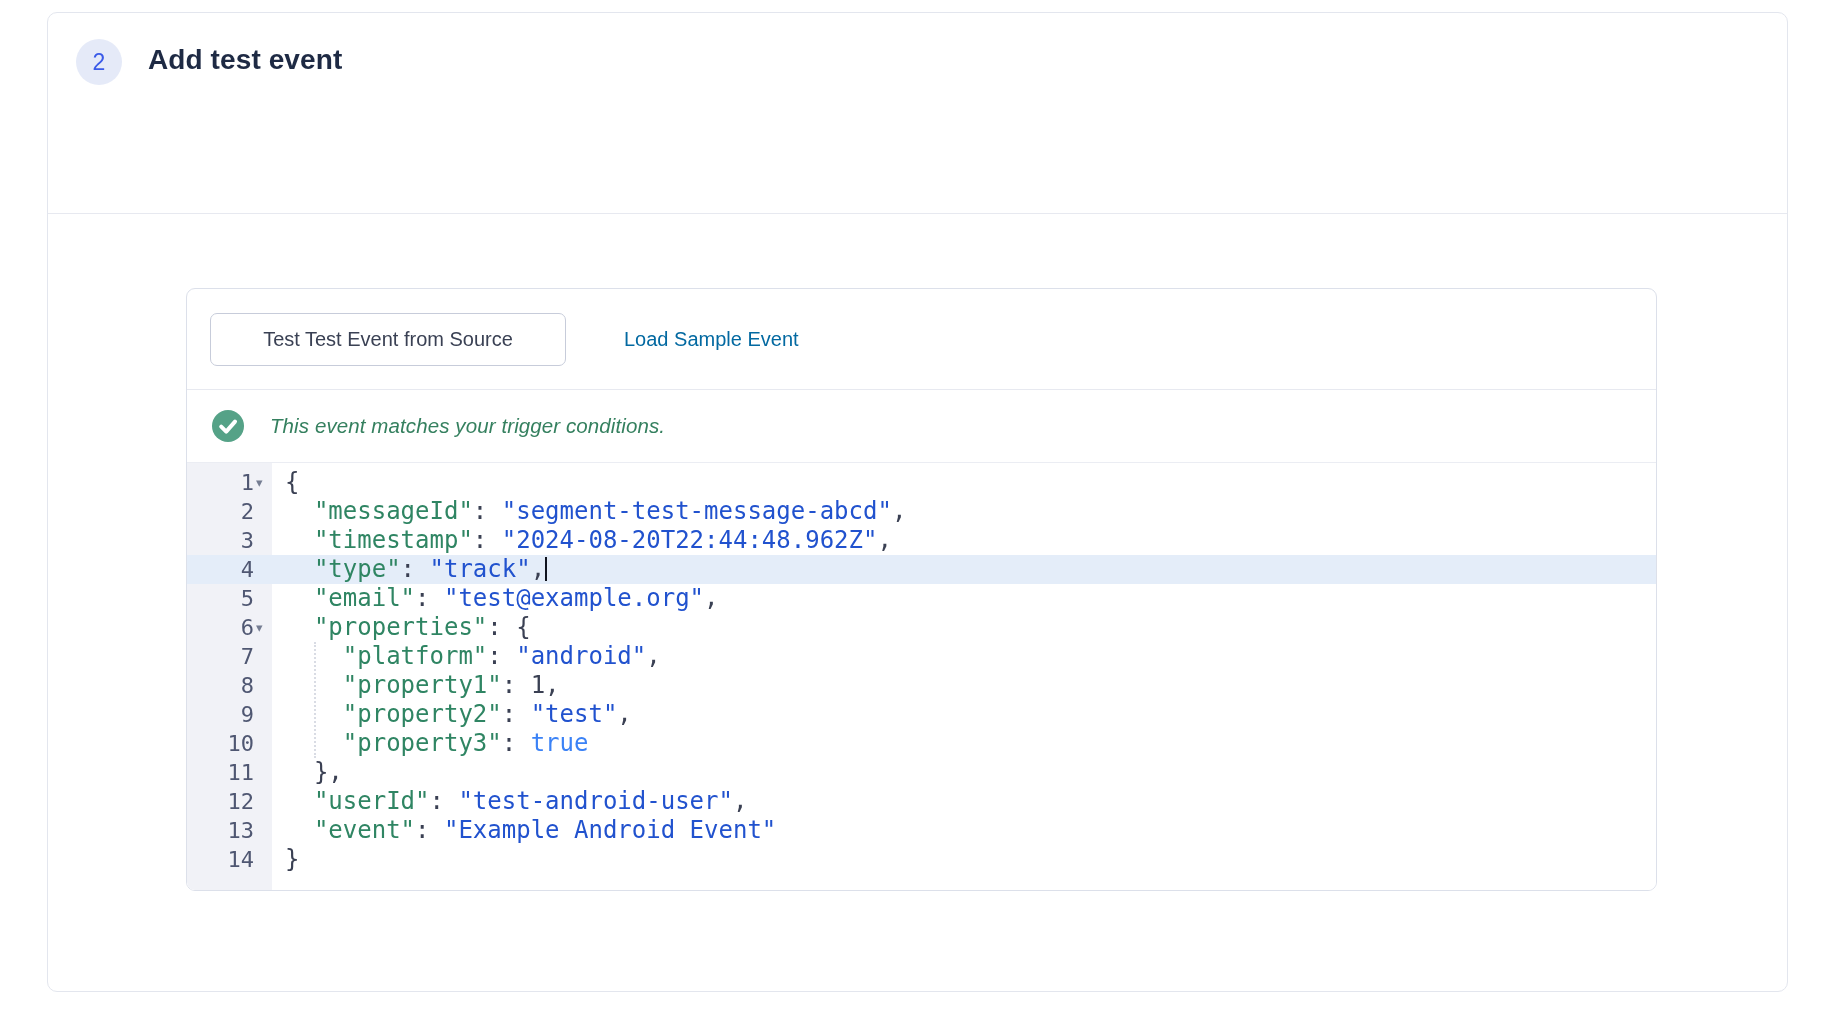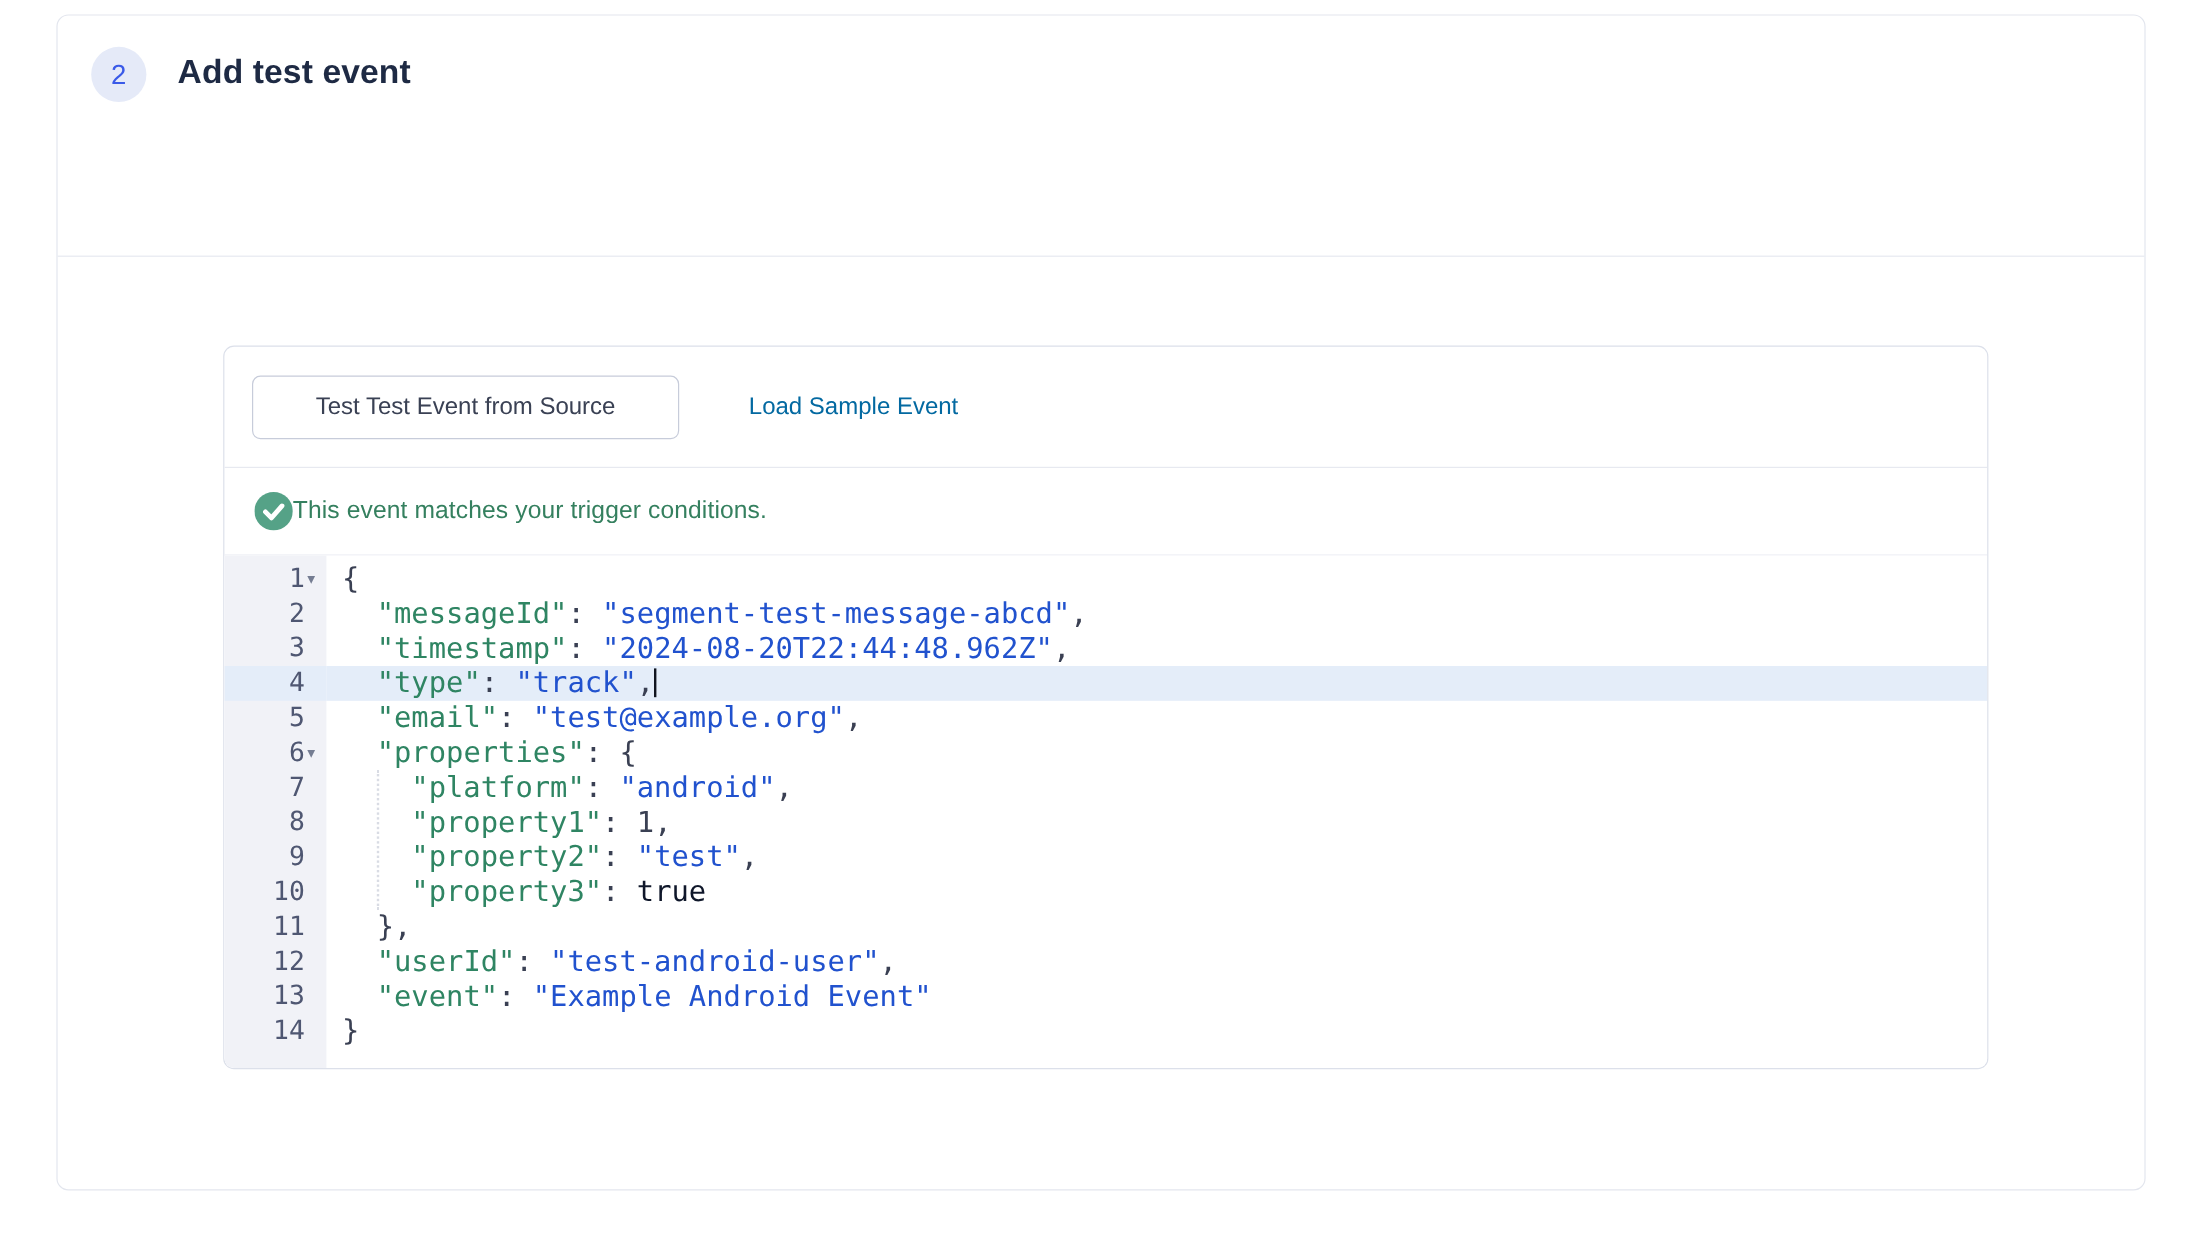--- a/index.html
+++ b/index.html
@@ -38,40 +38,40 @@
   }
   .btn-ghost{
     margin-left:20px;padding:0 38px;height:53px;background:transparent;border:none;
     font-family:inherit;font-size:20px;font-weight:500;color:#0369a1;cursor:pointer;
   }
   .status-row{
     height:73px;box-sizing:border-box;border-bottom:1px solid #EBEDF3;
     display:flex;align-items:center;padding-left:25px;
   }
   .status-icon{width:32px;height:32px;flex:none;display:block;}
-  .status-text{font-size:20.5px;font-weight:500;color:#35805F;letter-spacing:.1px;}
+  .status-text{margin-left:26px;font-size:20.5px;font-weight:500;color:#35805F;letter-spacing:.1px;font-style:italic;}
 
   .editor{
     height:429px;display:flex;position:relative;
     font-family:"DejaVu Sans Mono",monospace;font-size:24px;background:#fff;
   }
   .gutter{width:85px;background:#F1F2F7;padding-top:5px;box-sizing:border-box;flex:none;}
   .gut-row{height:29px;display:flex;justify-content:flex-end;align-items:center;color:#4F5772;font-size:22px;}
   .gut-row .num{line-height:29px;}
   .gut-row .arr{
     width:18px;padding-left:2px;box-sizing:border-box;font-size:13px;color:#757D92;
     font-family:"Liberation Sans",sans-serif;line-height:29px;
   }
   .code-pane{flex:1;padding-top:5px;box-sizing:border-box;}
   .code-row{height:29px;line-height:29px;padding-left:13px;white-space:pre;color:#3A4053;}
   .gut-row.active,.code-row.active{background:#E4EDF9;}
   .tok-p{color:#3A4053;}
   .tok-k{color:#2F8563;}
   .tok-s{color:#2152CE;}
-  .tok-b{color:#0f172a;}
+  .tok-b{color:#3b82f6;}
   .tok-n{color:#3A4053;}
   .cursor{display:inline-block;width:2px;height:24px;background:#10141F;vertical-align:-4px;}
   .indent-guide{position:absolute;left:127px;top:179px;height:116px;width:0;border-left:2px dotted #D9DCE4;}
 </style>
 </head>
 <body>
 
 <div class="outer-card">
 
   <div class="card-header">

